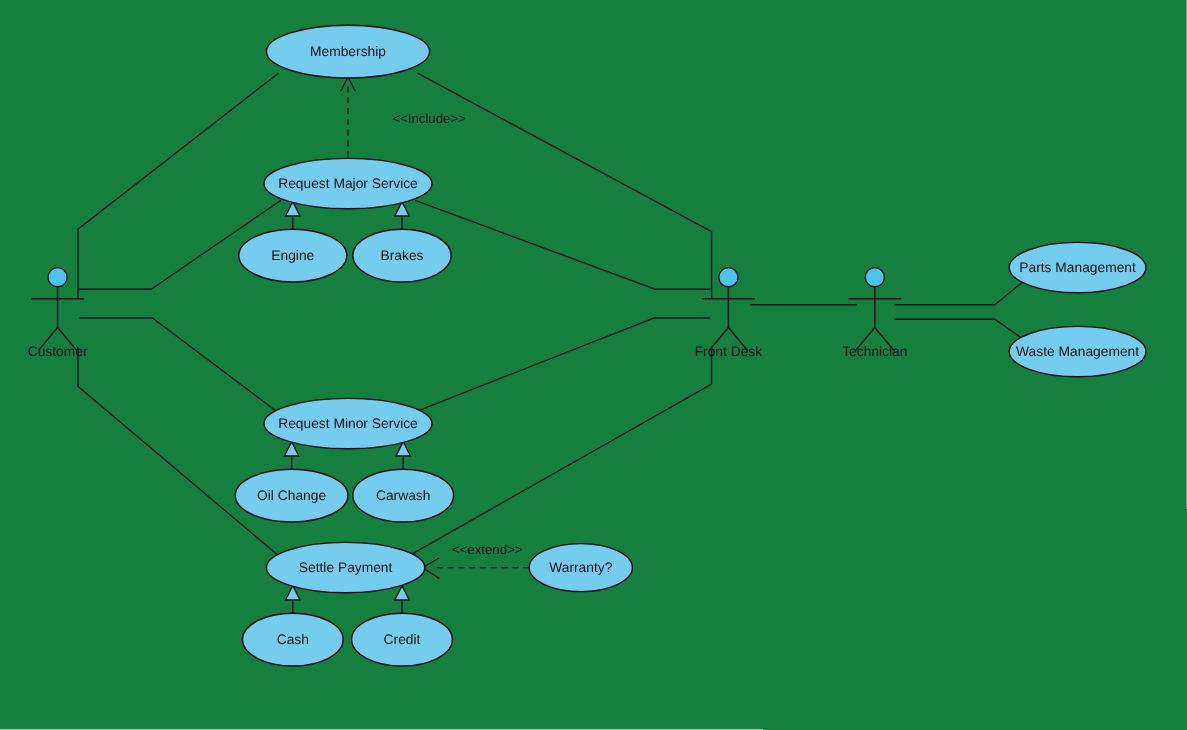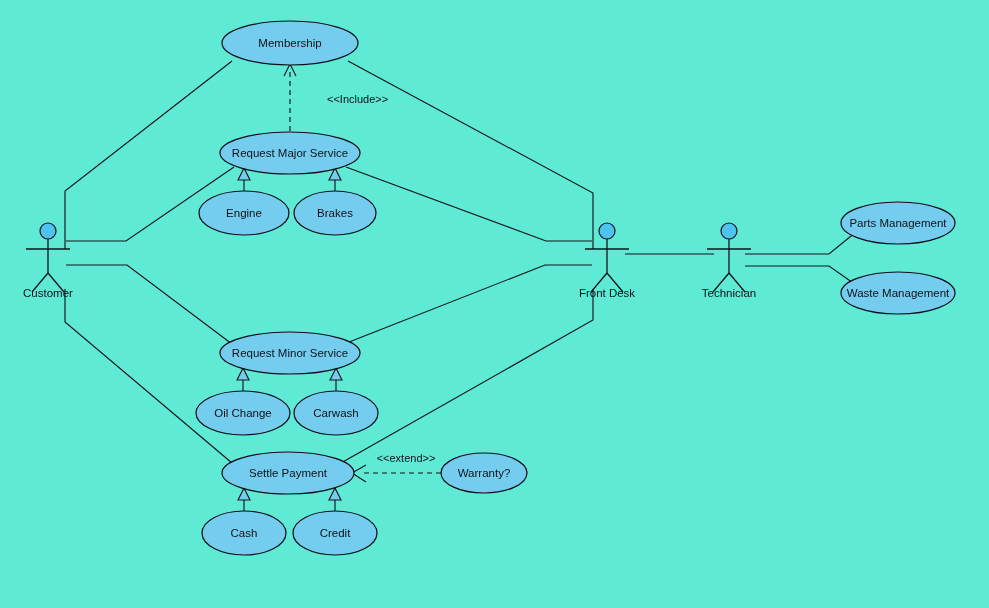--- a/index.html
+++ b/index.html
@@ -8,21 +8,21 @@
     padding: 0;
     background: #ffffff;
   }
   body {
     font-family: "Liberation Sans", "DejaVu Sans", sans-serif;
   }
   #diagram-root {
     position: relative;
     width: 989px;
     height: 608px;
-    background: #5eead4;
+    background: #15803d;
     overflow: hidden;
   }
   svg#uml-canvas {
     position: absolute;
     top: 0;
     left: 0;
     width: 989px;
     height: 608px;
     display: block;
   }

